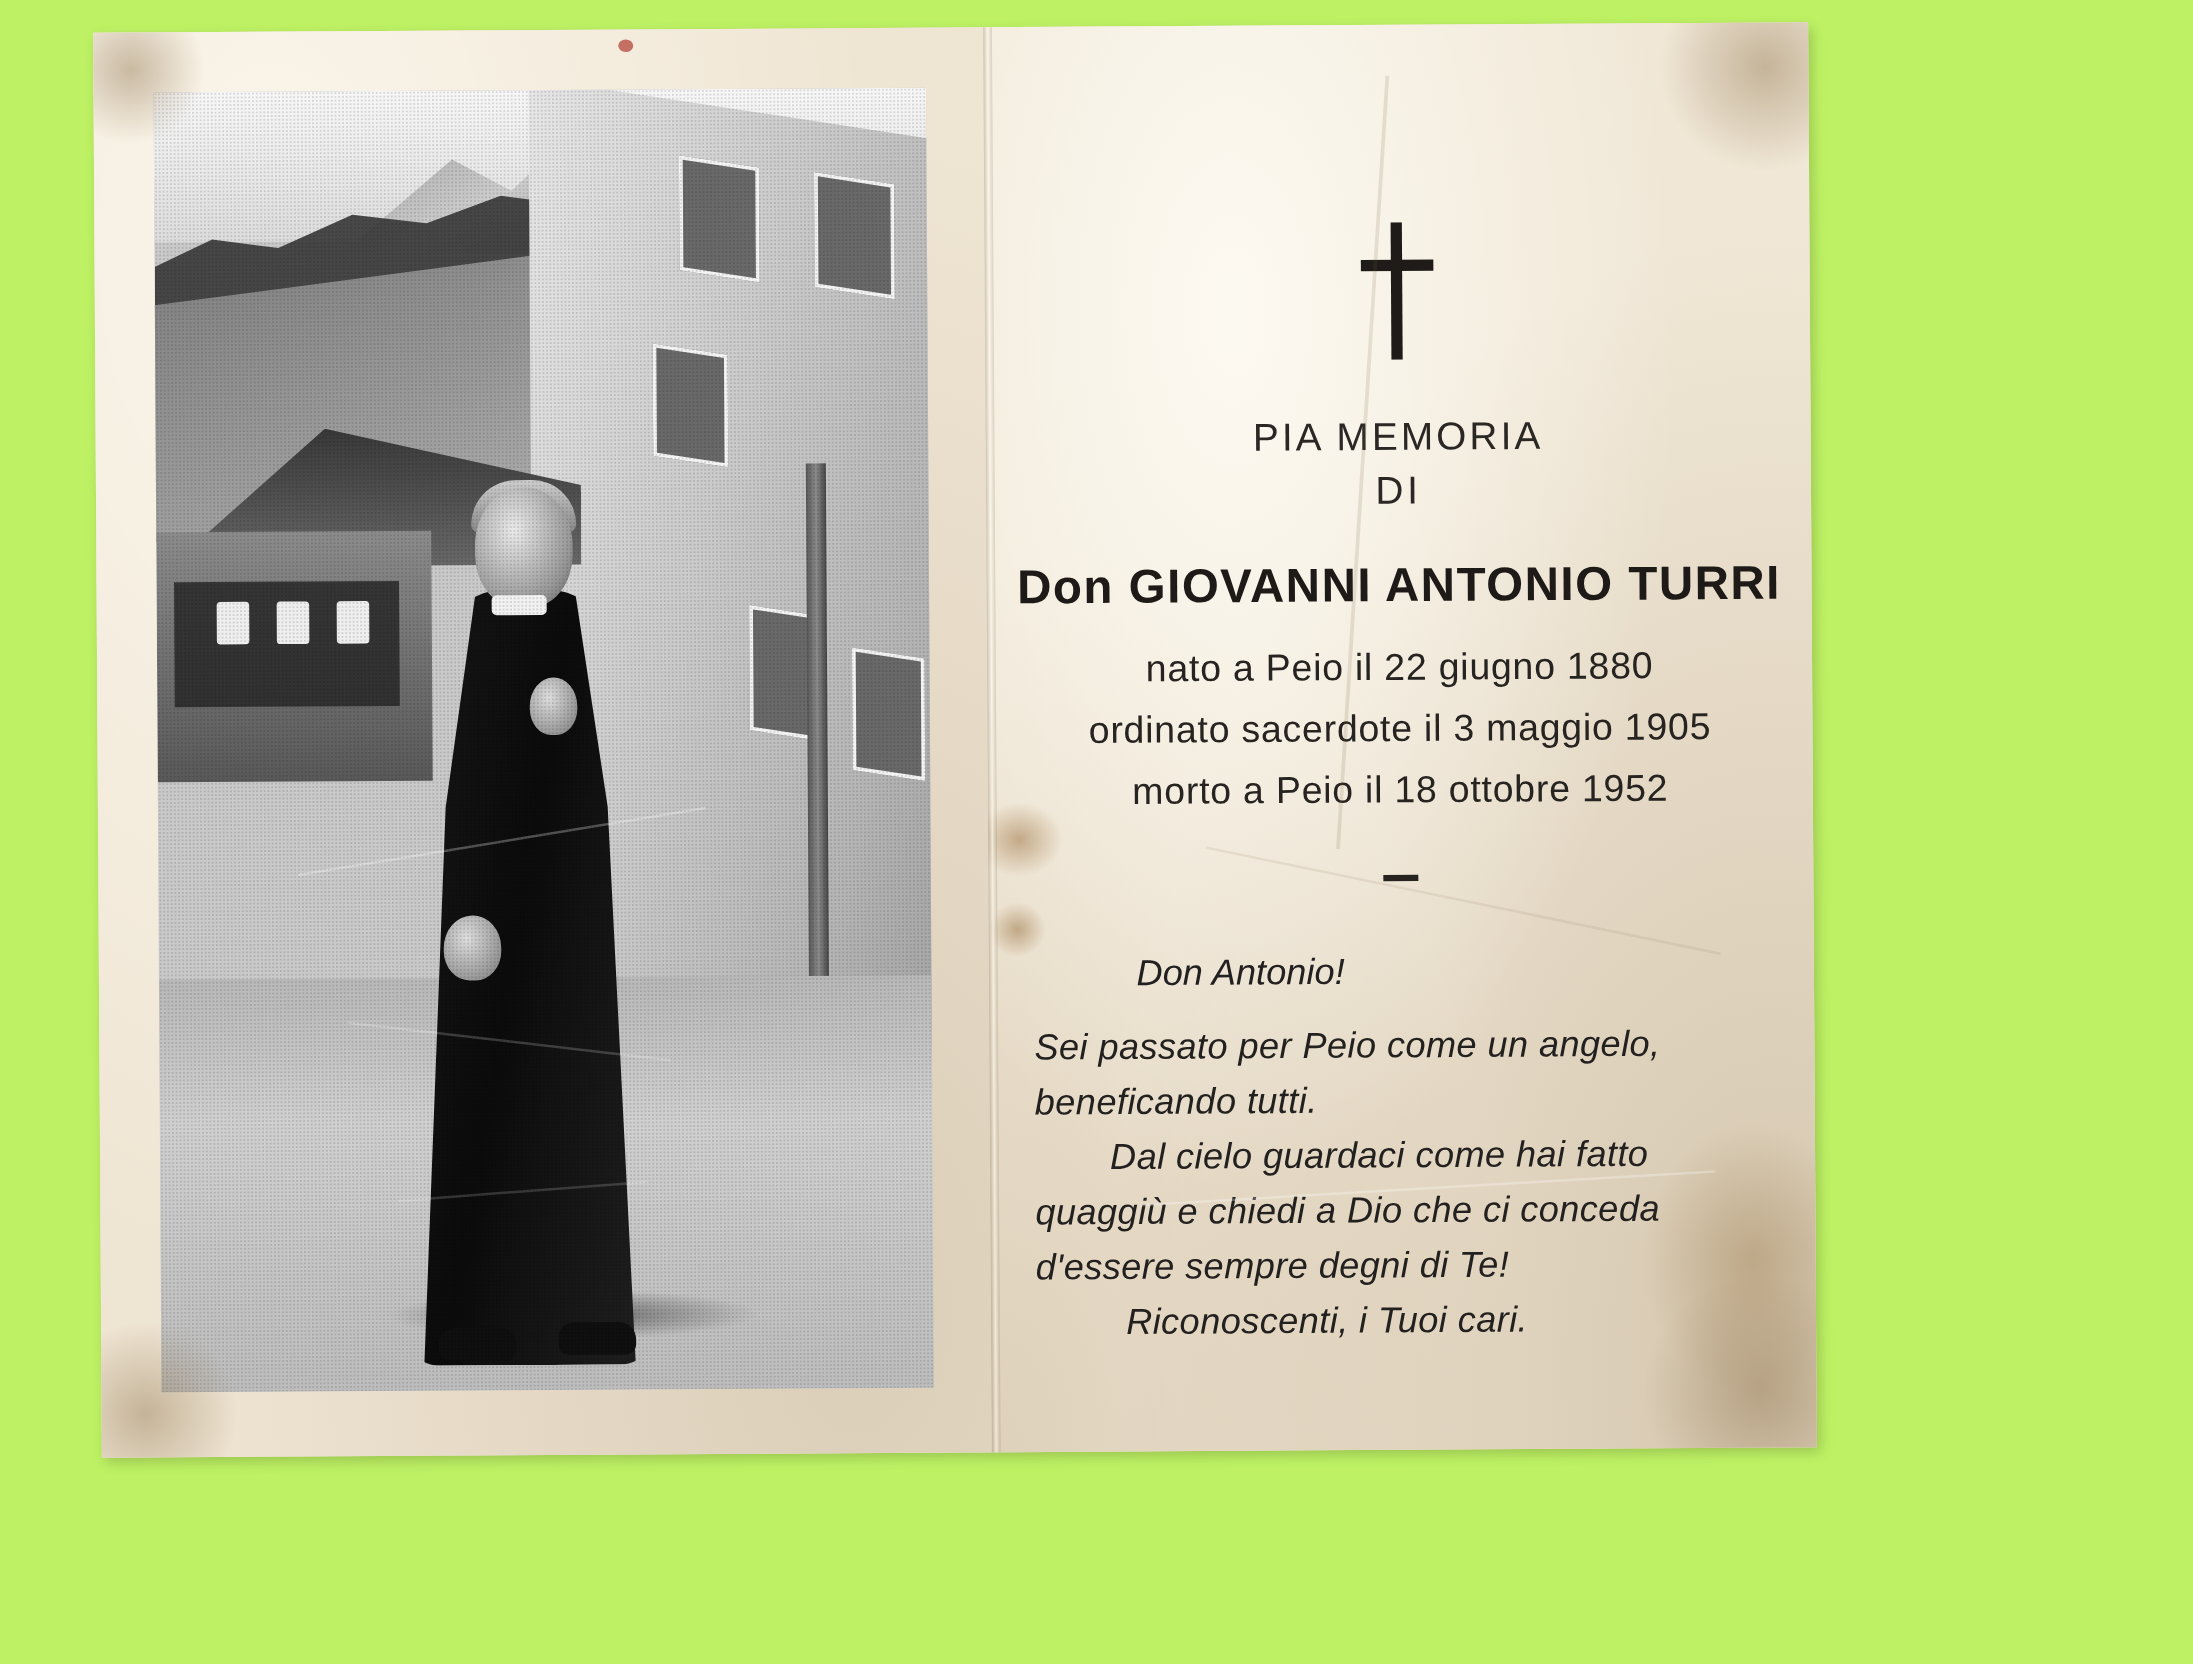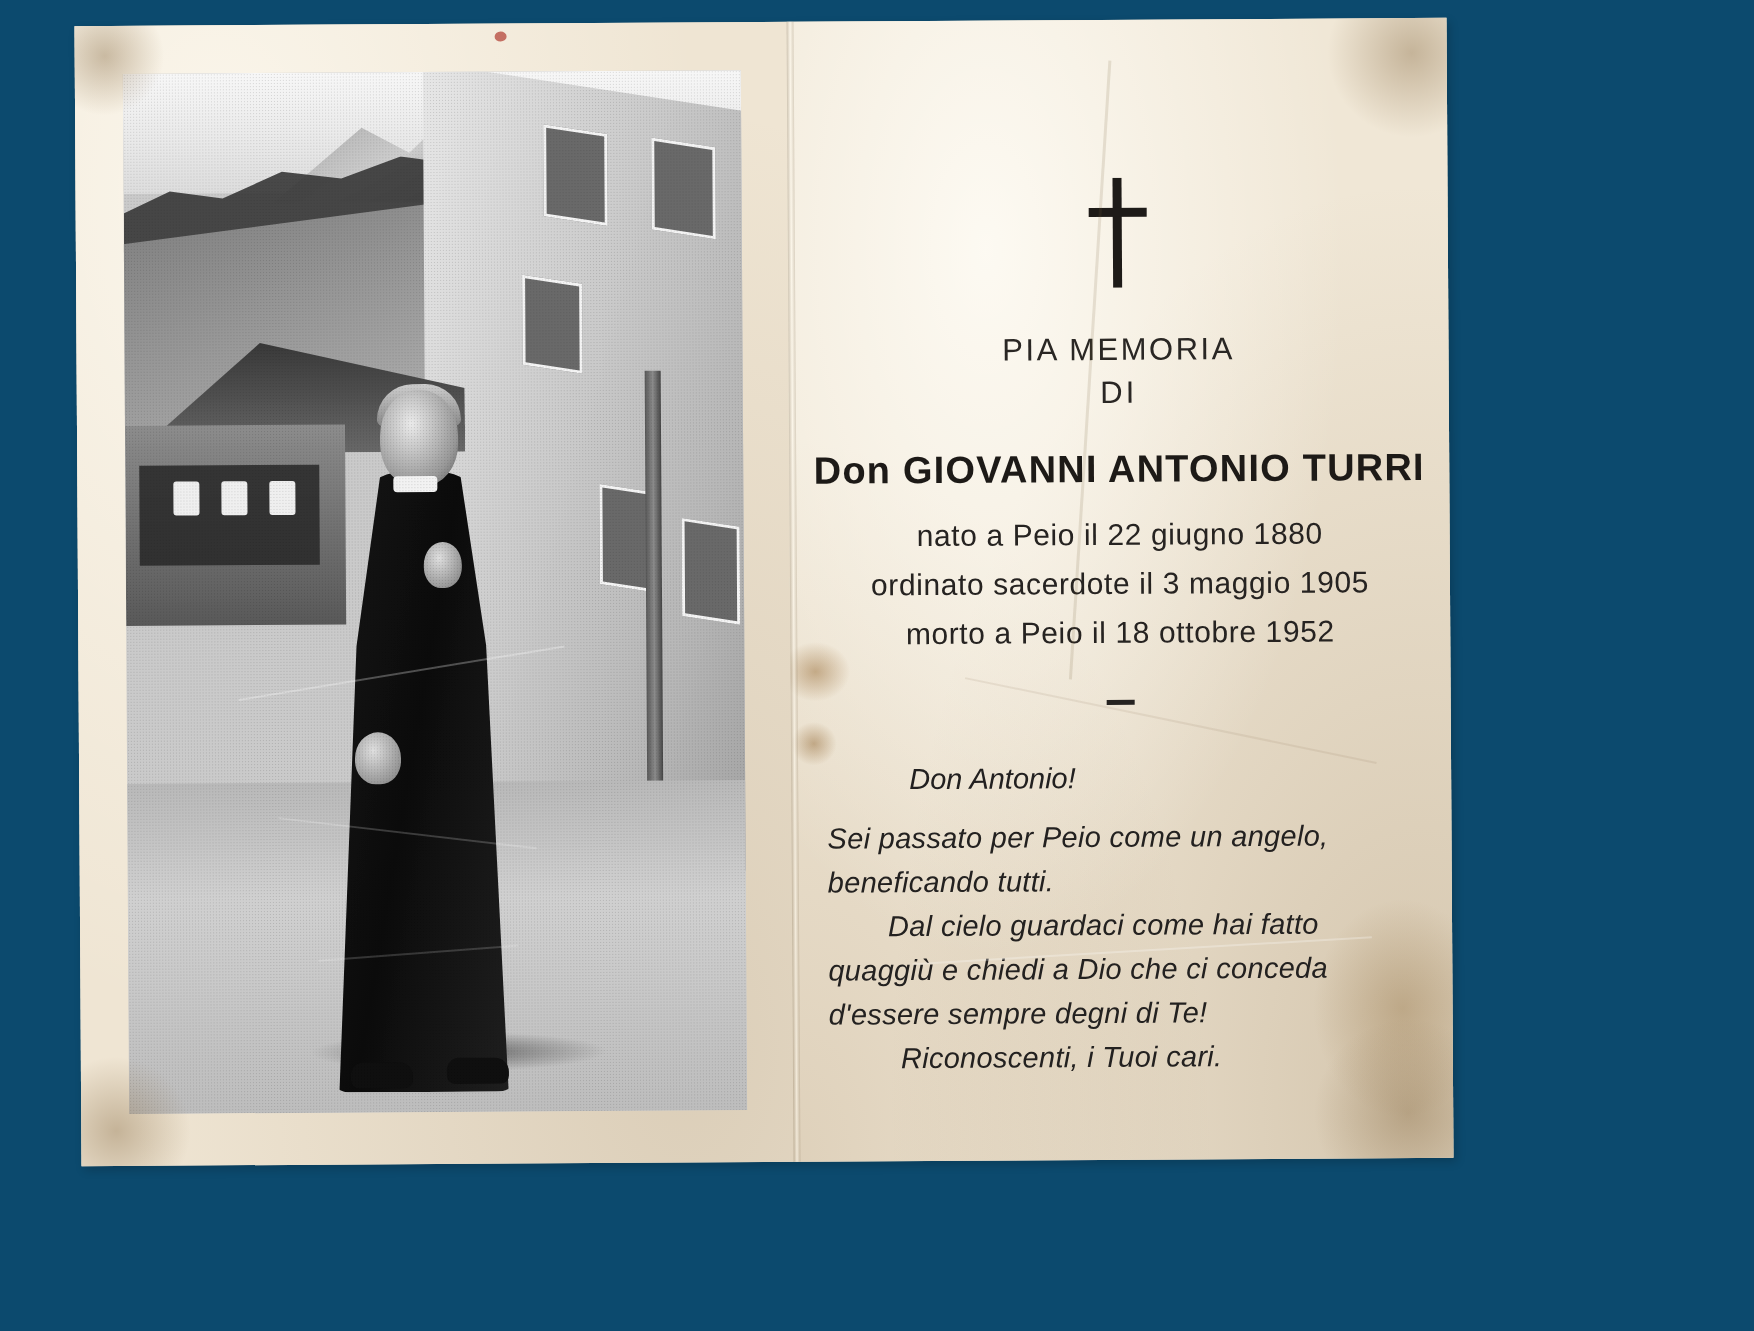--- a/index.html
+++ b/index.html
@@ -11,21 +11,21 @@
     overflow: hidden;
   }
   body {
     font-family: "Liberation Sans", sans-serif;
   }
 
   #scene {
     position: relative;
     width: 1754px;
     height: 1331px;
-    background: #0c4a6e;
+    background: #bef264;
   }
 
   
   #card {
     position: absolute;
     left: 78px;
     top: 22px;
     width: 1372px;
     height: 1140px;
     display: flex;

